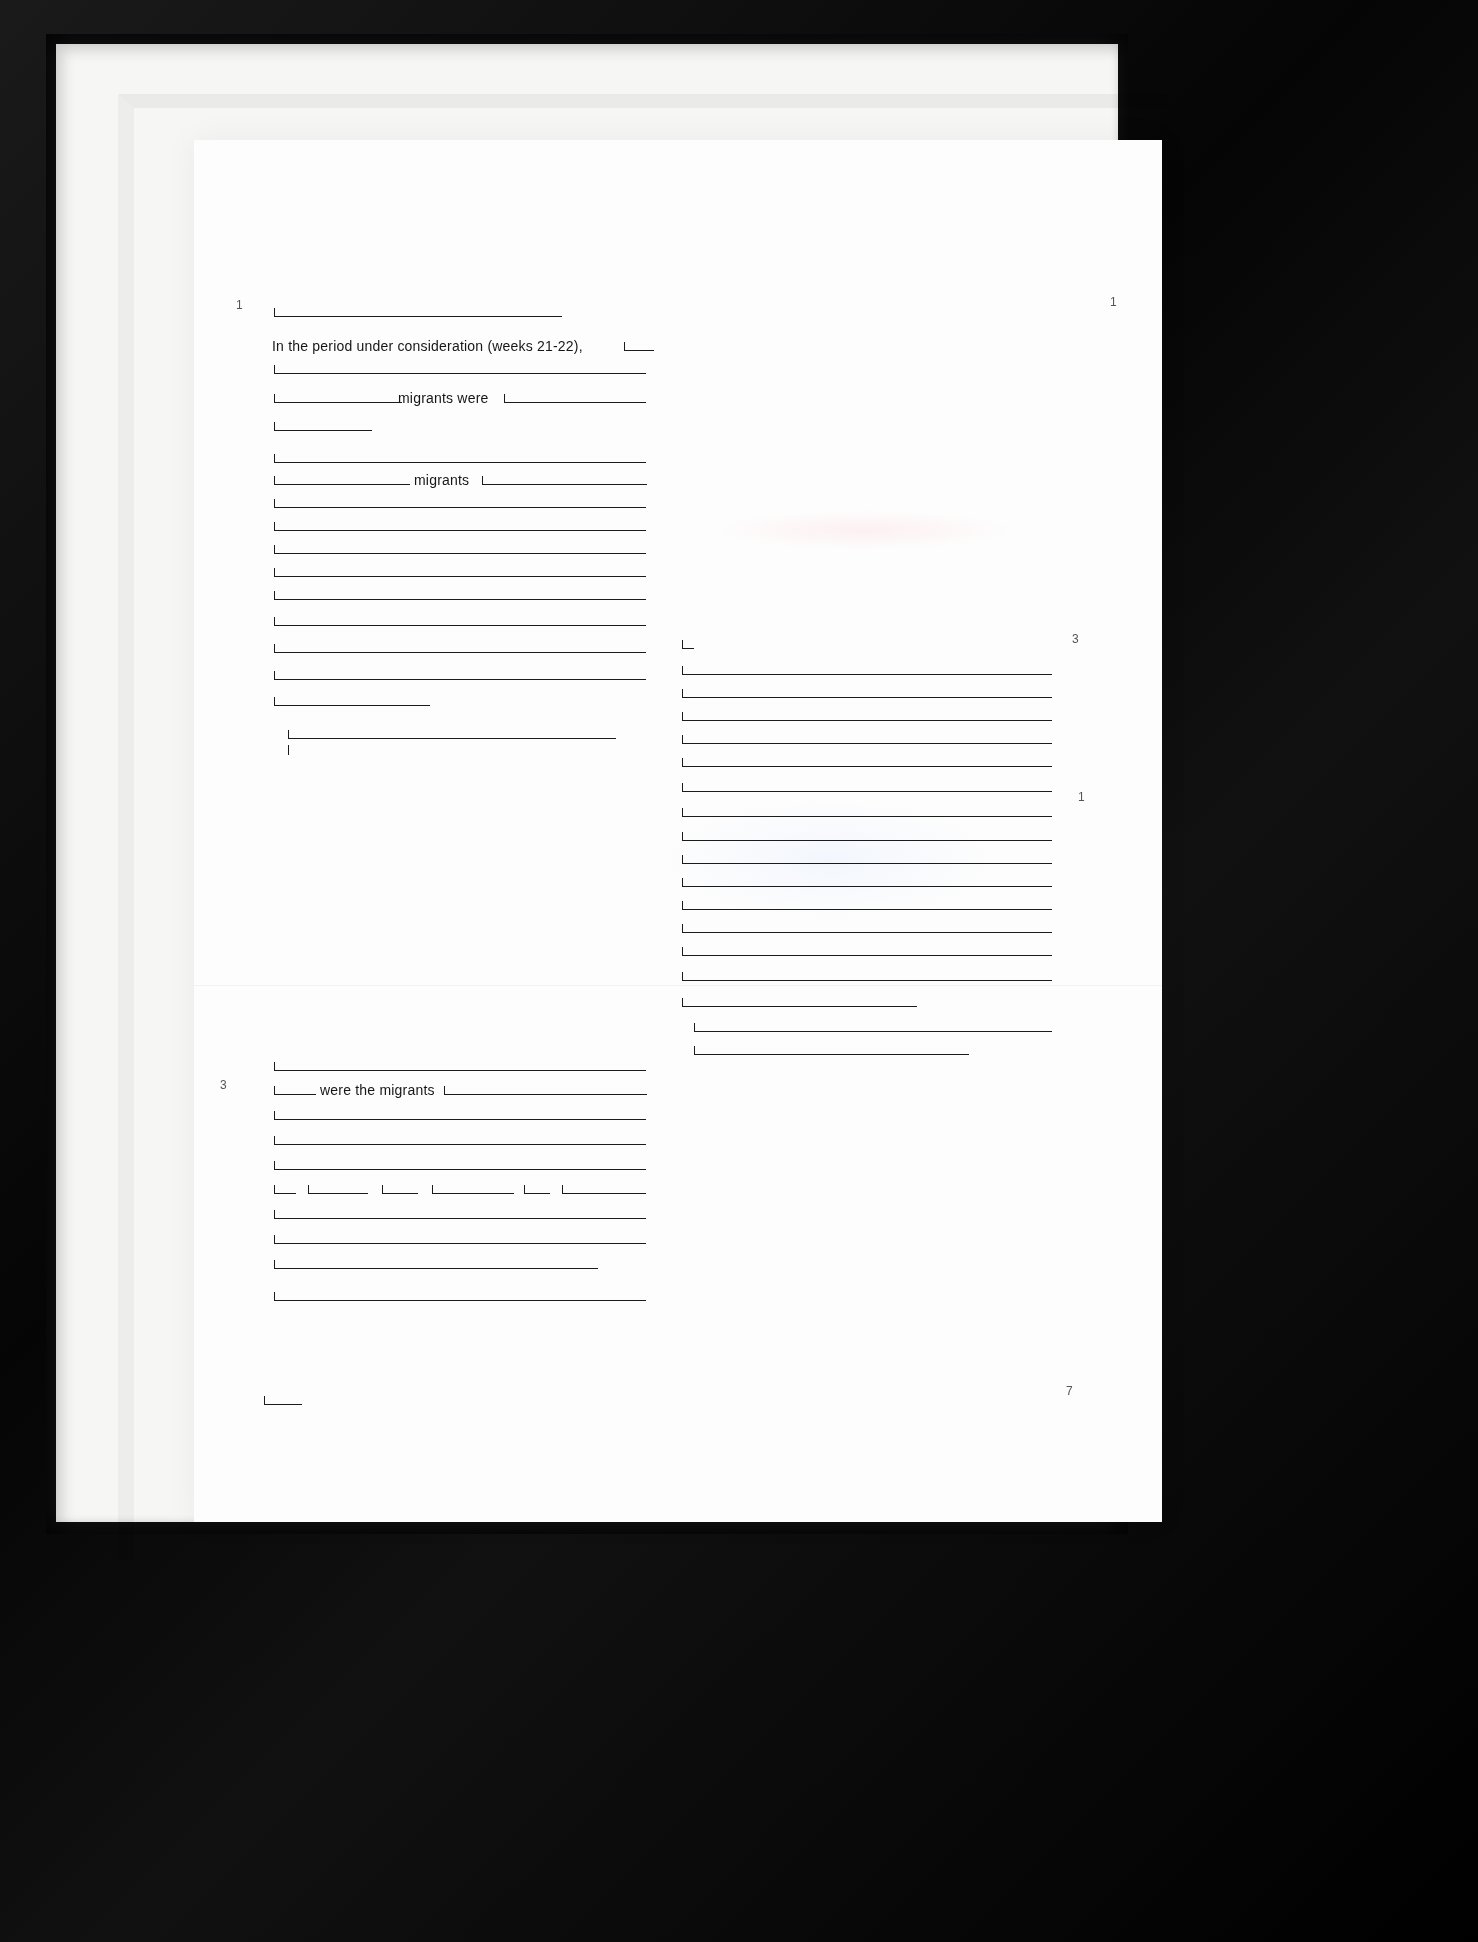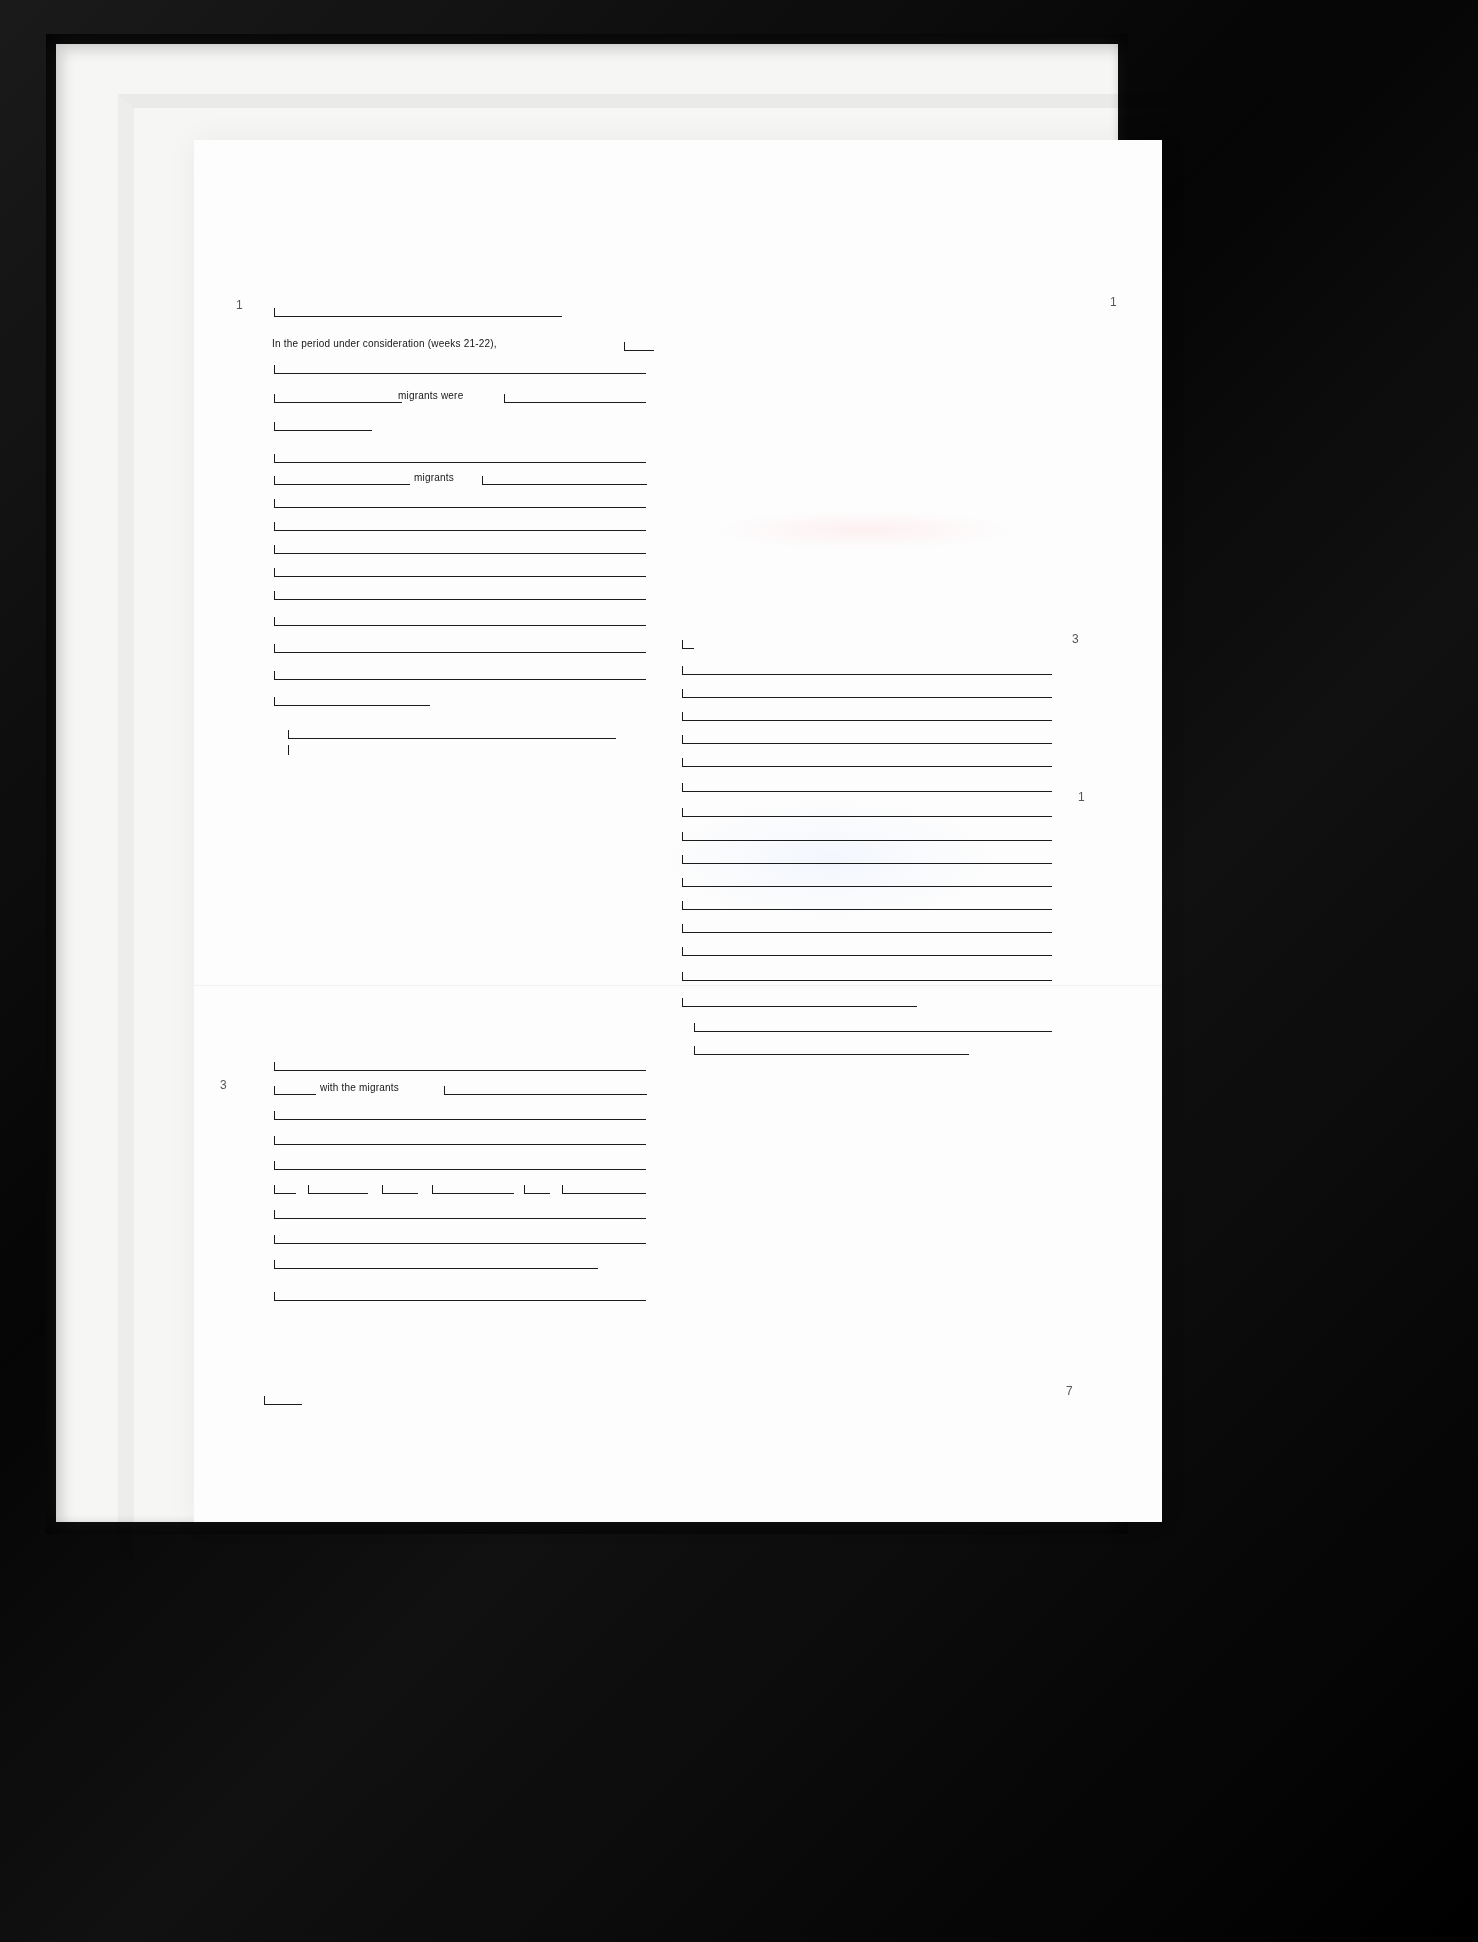--- a/index.html
+++ b/index.html
@@ -89,21 +89,21 @@
   .stub {
     position: absolute;
     width: 1px;
     background: #1b1b1b;
   }
 
   
   .doc-text {
     position: absolute;
     font-family: "Liberation Sans", sans-serif;
-    font-size: 10px;
+    font-size: 14px;
     color: #161616;
     white-space: nowrap;
     letter-spacing: 0.2px;
   }
   .page-num {
     position: absolute;
     font-family: "Liberation Sans", sans-serif;
     font-size: 12px;
     color: #555;
   }
@@ -178,21 +178,21 @@
       <div class="line" style="left:488px; top:792px; width:370px;"></div>
       <div class="line" style="left:488px; top:815px; width:370px;"></div>
       <div class="line" style="left:488px; top:840px; width:370px;"></div>
       <div class="line" style="left:488px; top:866px; width:235px;"></div>
       <div class="line" style="left:500px; top:891px; width:358px;"></div>
       <div class="line" style="left:500px; top:914px; width:275px;"></div>
 
       <div class="line" style="left:80px; top:930px;  width:372px;"></div>
 
       <div class="line" style="left:80px; top:954px;  width:42px;"></div>
-      <div class="doc-text" style="left:126px; top:942px;">with the migrants</div>
+      <div class="doc-text" style="left:126px; top:942px;">were the migrants</div>
       <div class="line" style="left:250px; top:954px; width:203px;"></div>
 
       <div class="line" style="left:80px; top:979px;  width:372px;"></div>
       <div class="line" style="left:80px; top:1004px; width:372px;"></div>
       <div class="line" style="left:80px; top:1029px; width:372px;"></div>
 
       <div class="line" style="left:80px;  top:1053px; width:22px;"></div>
       <div class="line" style="left:114px; top:1053px; width:60px;"></div>
       <div class="line" style="left:188px; top:1053px; width:36px;"></div>
       <div class="line" style="left:238px; top:1053px; width:82px;"></div>

